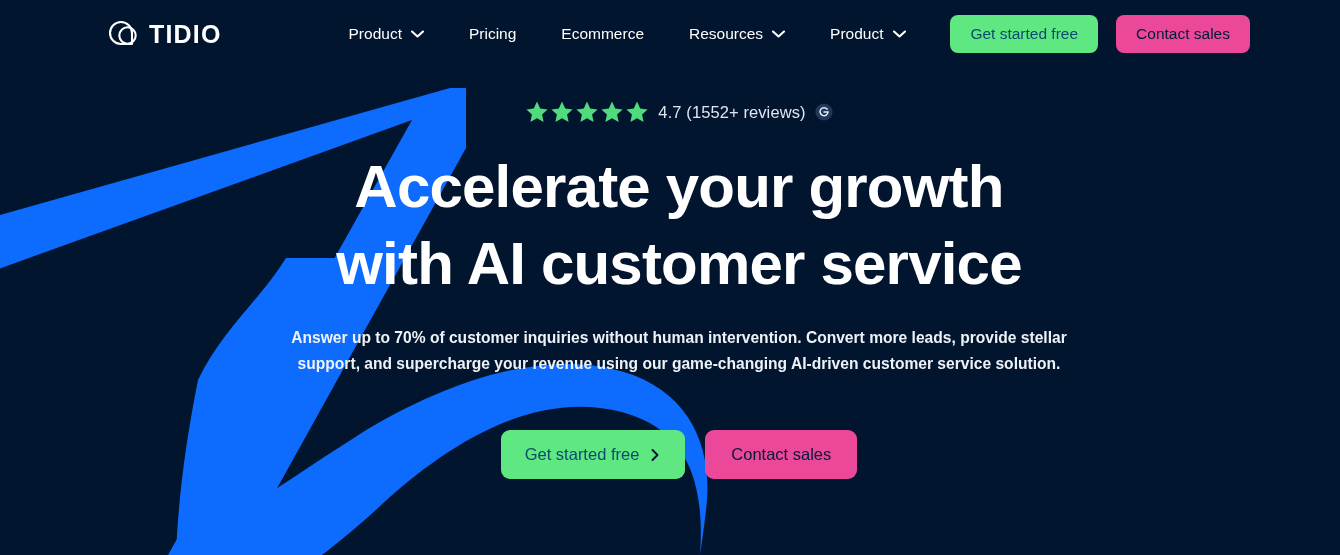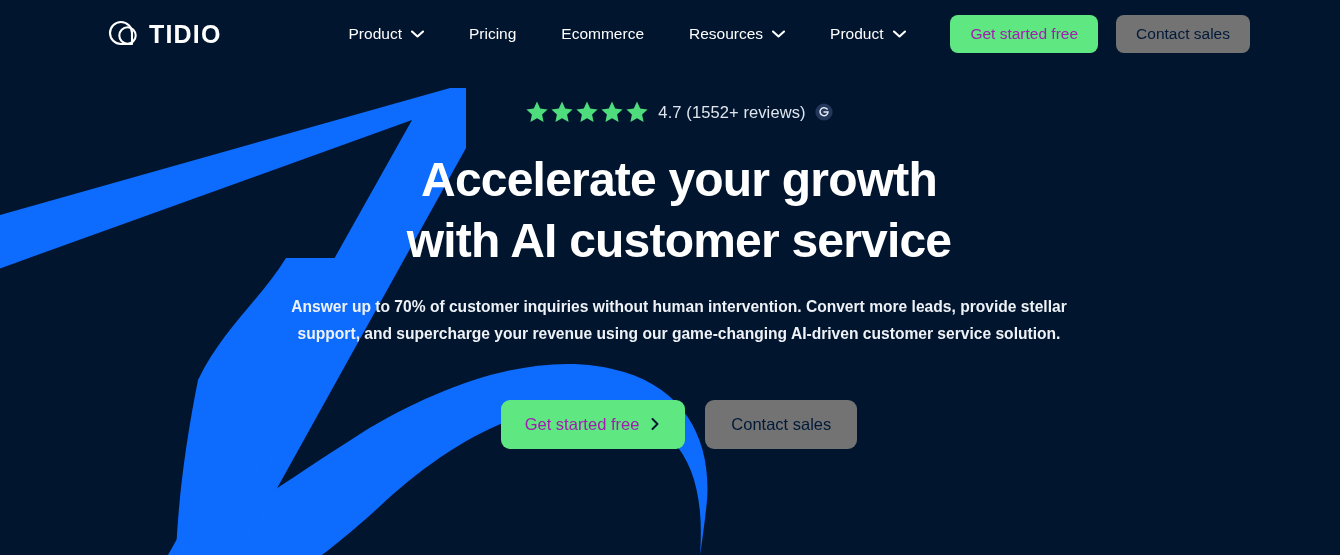--- a/index.html
+++ b/index.html
@@ -85,28 +85,28 @@
     align-items:center;
     justify-content:center;
     gap:10px;
     border:none;
     cursor:pointer;
     font-family:"Liberation Sans", sans-serif;
     white-space:nowrap;
   }
   .btn-green {
     background:#5fe882;
-    color:#a21caf;
+    color:#0c4a6e;
     border-radius:8px;
     font-size:15.5px;
     height:38px;
     padding:0 20px;
   }
   .btn-white {
-    background:#737373;
+    background:#ec4899;
     color:#021a38;
     border-radius:8px;
     font-size:15.5px;
     height:38px;
     padding:0 20px;
   }
 
   
   .hero {
     position:relative;
@@ -127,21 +127,21 @@
   .rating-text {
     color:#dfe6ef;
     font-size:16.5px;
     letter-spacing:.1px;
     white-space:nowrap;
   }
   .g-badge { width:18px; height:18px; display:block; }
 
   .headline {
     color:#ffffff;
-    font-size:48px;
+    font-size:60px;
     line-height:1.28;
     font-weight:700;
     letter-spacing:-0.8px;
     margin-top:22px;
   }
   .headline .l2 { display:block; }
 
   .subcopy {
     color:#eef2f7;
     font-size:15.6px;

